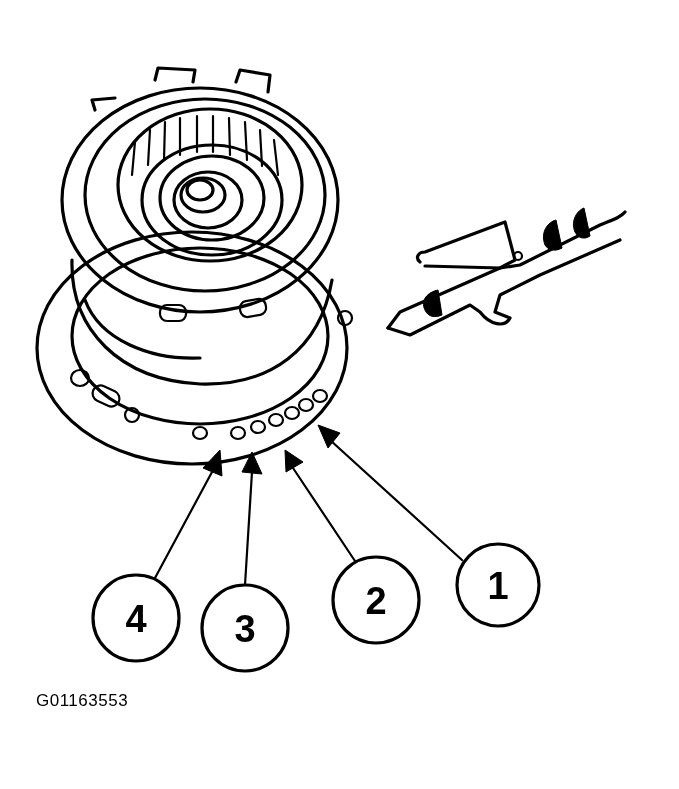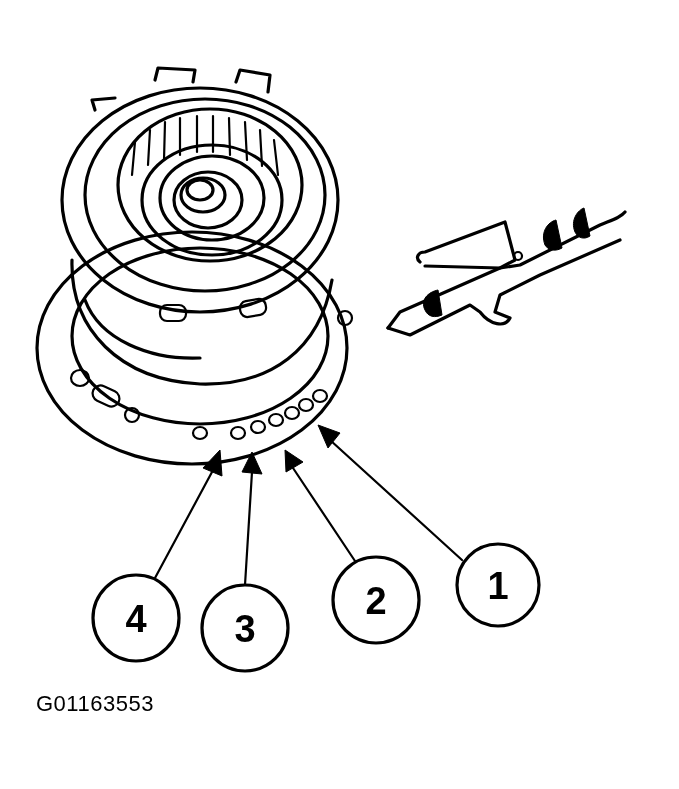--- a/index.html
+++ b/index.html
@@ -1,19 +1,19 @@
 <!DOCTYPE html>
 <html><head>
   <meta charset="utf-8">
   <style>
     html, body { margin: 0; padding: 0; background: #ffffff; }
     body { width: 679px; height: 789px; position: relative; overflow: hidden; }
     #canvas { position: absolute; left: 0; top: 0; width: 679px; height: 789px; }
     .callout-text { font-family: "Liberation Sans", sans-serif; font-weight: bold; font-size: 38px; fill: #000; }
-    .caption { position: absolute; left: 36px; top: 691px; font-family: "Liberation Sans", sans-serif; font-size: 22px; color: #000; letter-spacing: 0.5px; }
+    .caption { position: absolute; left: 36px; top: 691px; font-family: "Liberation Sans", sans-serif; font-size: 17px; color: #000; letter-spacing: 0.5px; }
     .stroke { fill: none; stroke: #000; stroke-width: 3.2; stroke-linecap: round; stroke-linejoin: round; }
     .thin { fill: none; stroke: #000; stroke-width: 2.2; stroke-linecap: round; }
     .filled { fill: #000; stroke: #000; }
   </style>
 </head>
 <body>
 
 <svg id="canvas" viewBox="0 0 679 789" xmlns="http://www.w3.org/2000/svg">
 
   <g>

